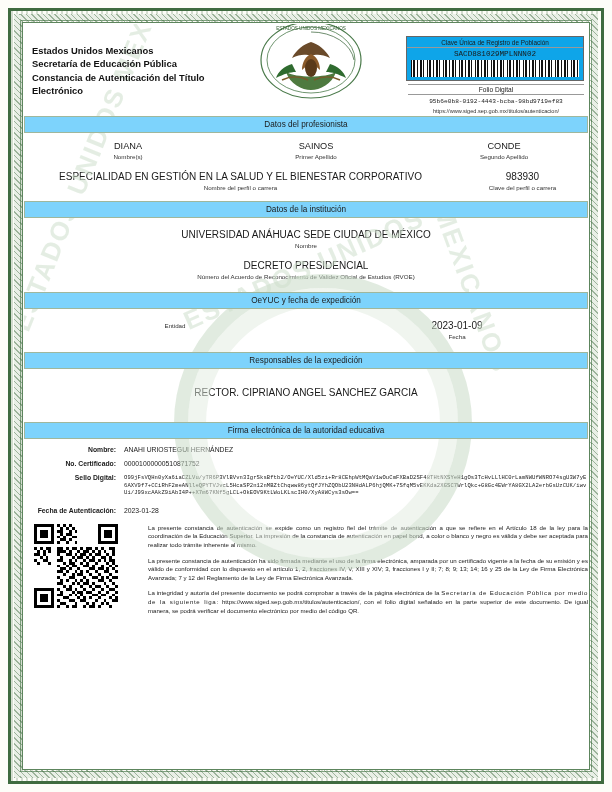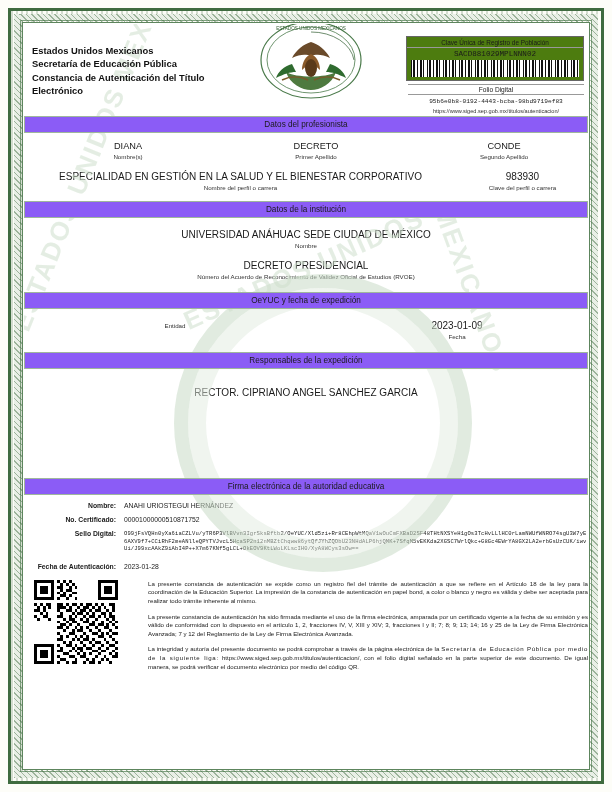--- a/index.html
+++ b/index.html
@@ -74,39 +74,39 @@
     position:absolute;left:232px;top:-4px;width:110px;height:86px;
   }
   .titles{
     position:absolute;left:8px;top:20px;width:215px;
     font-weight:bold;font-size:9.4px;line-height:13.4px;color:#111;
   }
   .curp-box{
     position:absolute;right:4px;top:12px;width:176px;
     border:1px solid #666;
     text-align:center;
-    background:#4d7c0f;
+    background:#0ea5e9;
   }
   .curp-label{font-size:6.4px;padding:2px 0 1px;border-bottom:1px solid #999;}
   .curp-value{font-size:7.6px;font-family:"Liberation Mono",monospace;padding:2px 0 0;}
   .barcode{
     height:17px;margin:2px 4px 3px;
     background:repeating-linear-gradient(90deg,
       #111 0 1px,#fff 1px 2px,#111 2px 4px,#fff 4px 6px,#111 6px 7px,#fff 7px 9px,
       #111 9px 11px,#fff 11px 12px,#111 12px 13px,#fff 13px 16px);
   }
   .folio-box{
     position:absolute;right:4px;top:60px;width:176px;text-align:center;
   }
   .folio-label{font-size:6.6px;border-top:1px solid #999;border-bottom:1px solid #999;padding:1px 0;}
   .folio-value{font-size:6.2px;font-family:"Liberation Mono",monospace;margin-top:3px;color:#222;}
   .folio-url{font-size:5.6px;color:#333;margin-top:3px;}
   
   .sec{
-    background:#8b5cf6;
+    background:#7dd3fc;
     border:1px solid #9fb79c;
     text-align:center;
     font-size:8.2px;
     padding:3px 0;
     margin:6px 0 0;
     position:relative;
   }
   .row{display:flex;text-align:center;margin-top:8px;}
   .cell{flex:1;padding-left:20px;}
   .val{font-size:9.2px;}
@@ -184,21 +184,21 @@
       </div>
     </div>
 
     <div class="sec">Datos del profesionista</div>
     <div class="row">
       <div class="cell">
         <div class="val">DIANA</div>
         <div class="lbl">Nombre(s)</div>
       </div>
       <div class="cell">
-        <div class="val">DECRETO</div>
+        <div class="val">SAINOS</div>
         <div class="lbl">Primer Apellido</div>
       </div>
       <div class="cell">
         <div class="val">CONDE</div>
         <div class="lbl">Segundo Apellido</div>
       </div>
     </div>
     <div class="row mt10">
       <div class="cell" style="flex:3">
         <div class="val sm">ESPECIALIDAD EN GESTIÓN EN LA SALUD Y EL BIENESTAR CORPORATIVO</div>
@@ -229,21 +229,21 @@
         <div class="val sm">2023-01-09</div>
         <div class="lbl">Fecha</div>
       </div>
     </div>
 
     <div class="sec" style="margin-top:12px">Responsables de la expedición</div>
     <div class="center" style="margin-top:18px">
       <div class="val sm">RECTOR. CIPRIANO ANGEL SANCHEZ GARCIA</div>
     </div>
 
-    <div class="sec" style="margin-top:80px">Firma electrónica de la autoridad educativa</div>
+    <div class="sec" style="margin-top:24px">Firma electrónica de la autoridad educativa</div>
 
     <div class="fe-row">
       <div class="fe-key">Nombre:</div>
       <div class="fe-val">ANAHI URIOSTEGUI HERNÁNDEZ</div>
     </div>
     <div class="fe-row">
       <div class="fe-key">No. Certificado:</div>
       <div class="fe-val">00001000000510871752</div>
     </div>
     <div class="fe-row">

